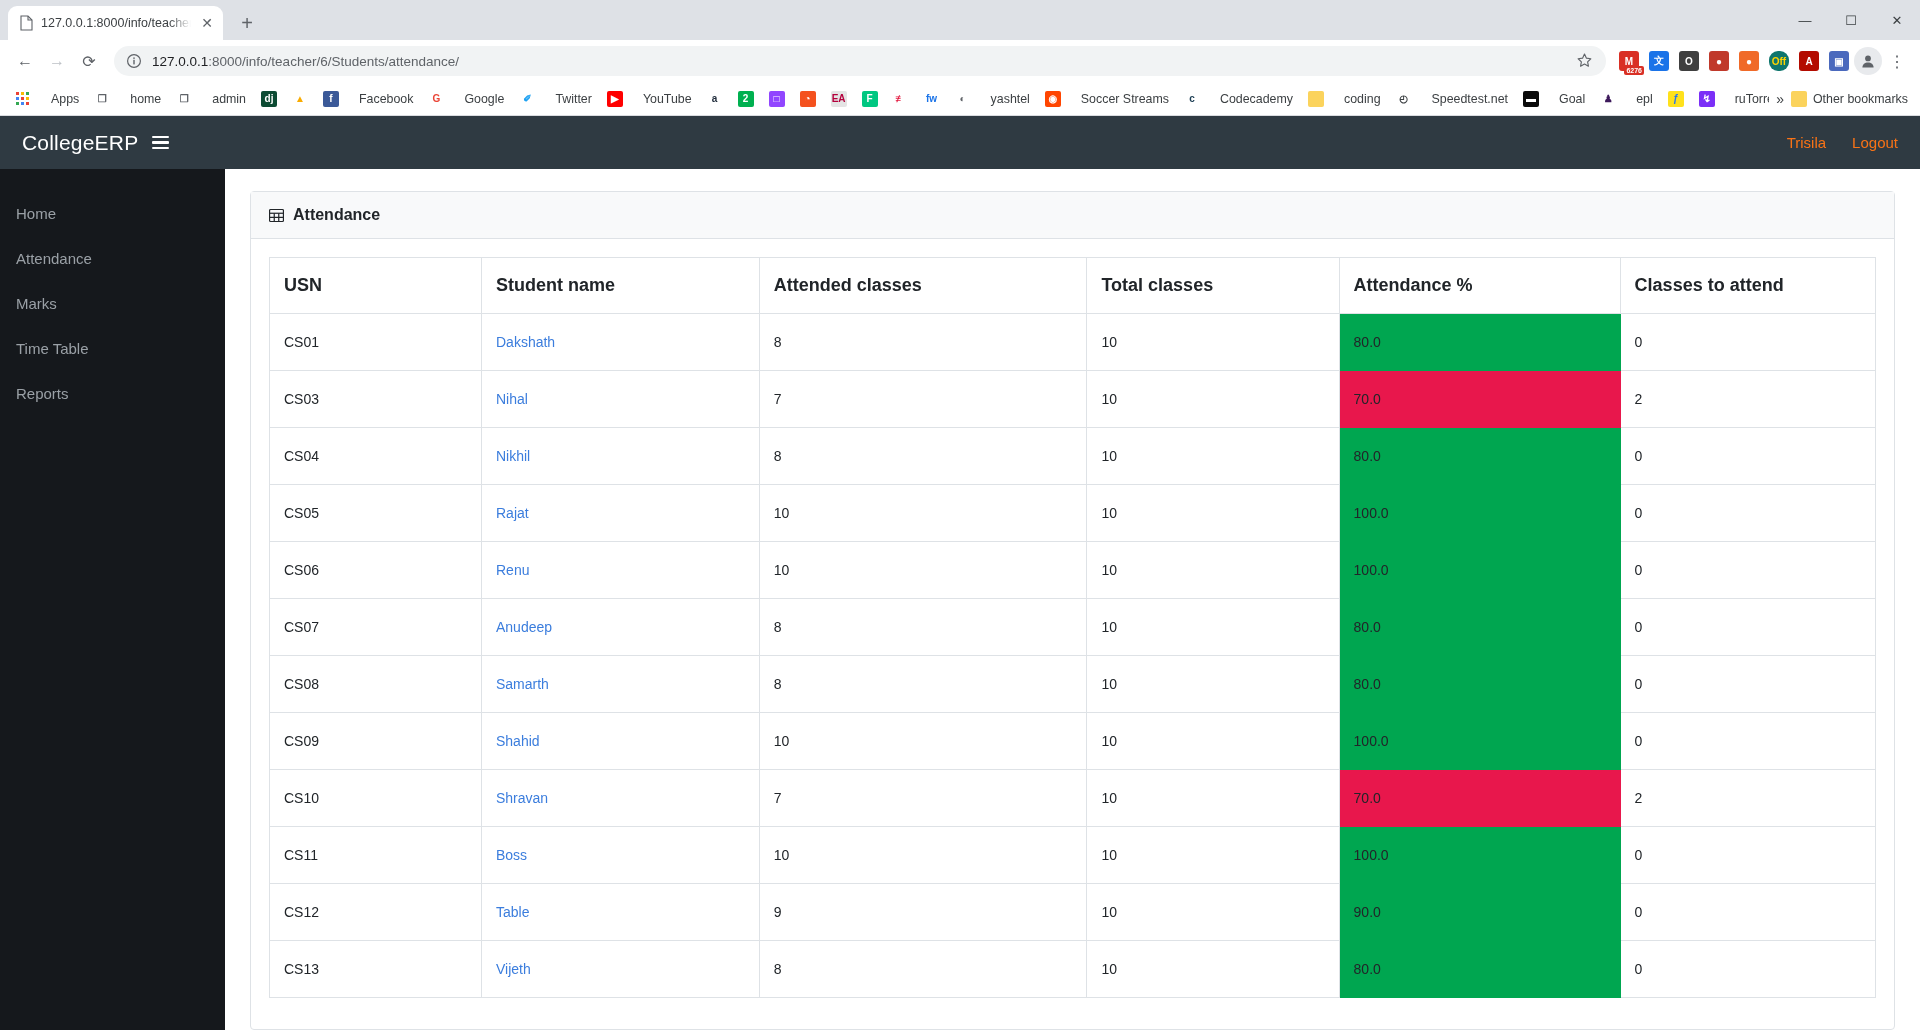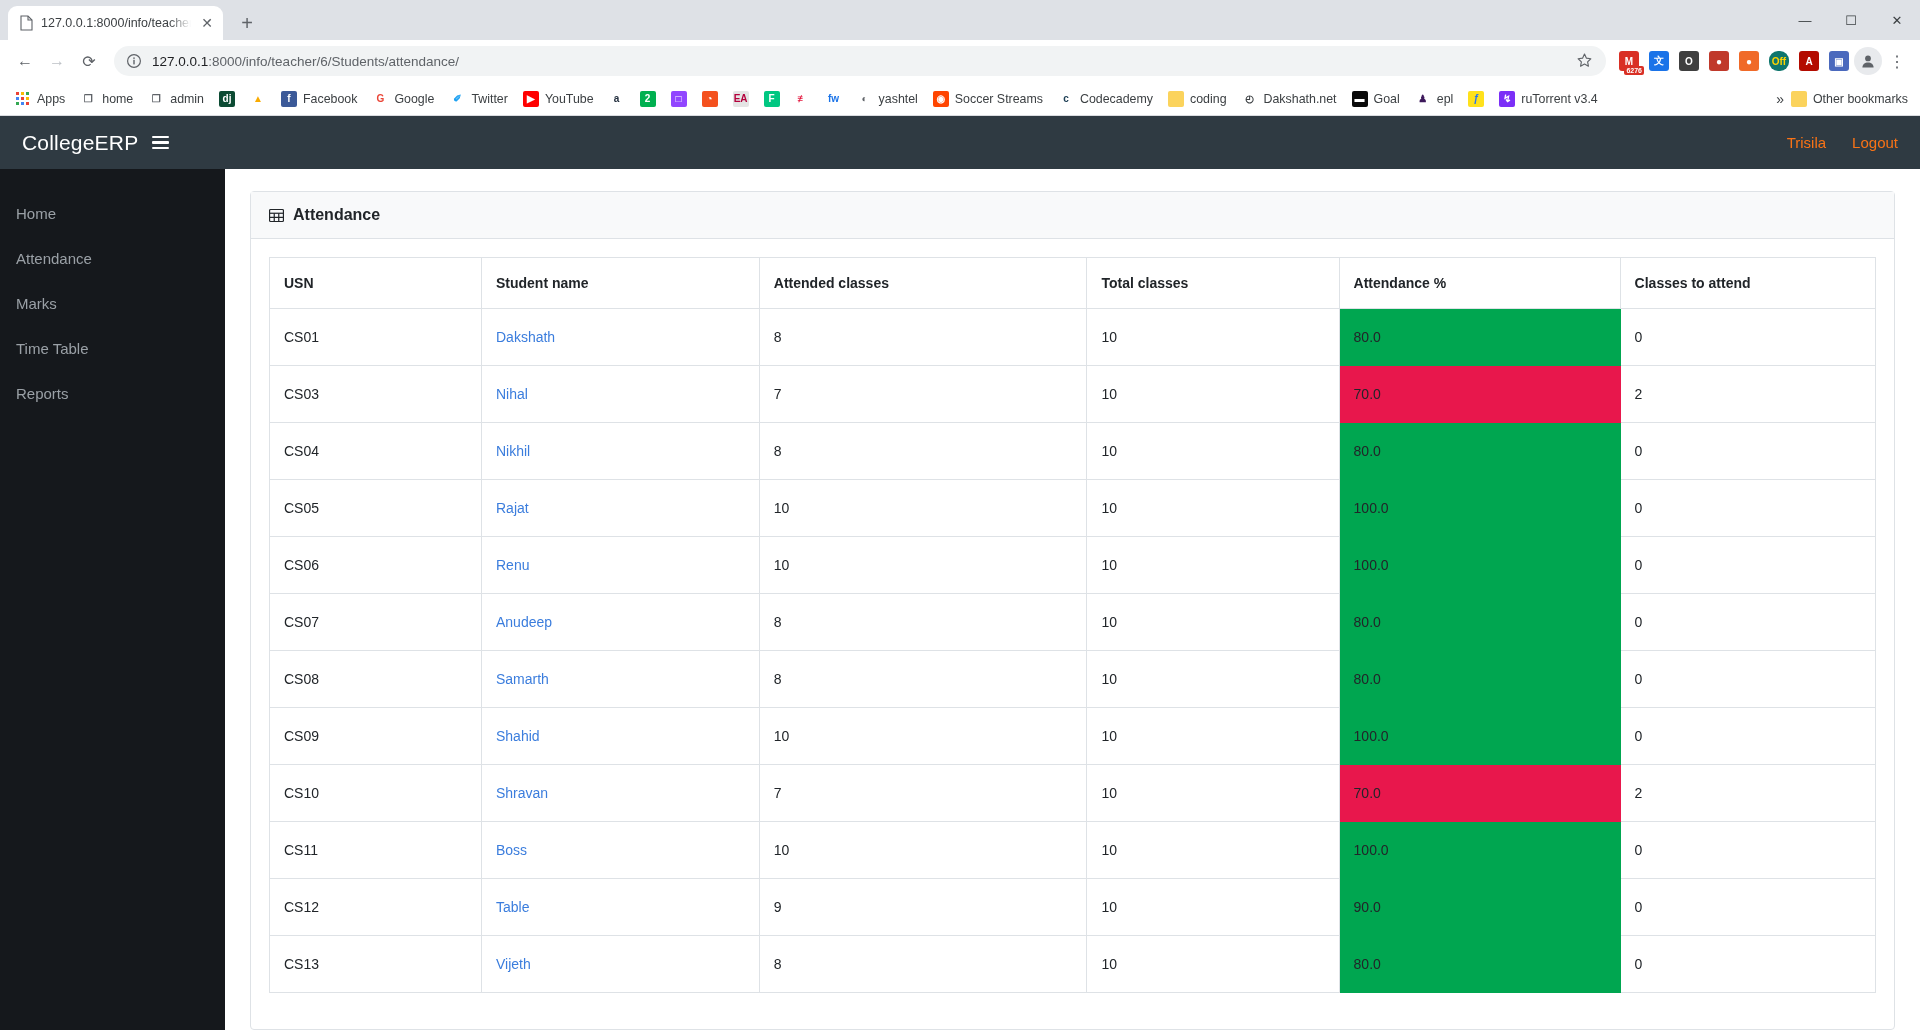--- a/index.html
+++ b/index.html
@@ -154,21 +154,21 @@
     border-bottom: 1px solid #dadce0;
     display: flex;
     align-items: center;
     padding: 0 8px;
     gap: 1px;
     flex: none;
     position: relative;
   }
   .bm {
     display: flex; align-items: center;
-    gap: 6px;
+    gap: 20px;
     padding: 4px 7px;
     border-radius: 4px;
     font-size: 12.4px;
     color: #3c4043;
     white-space: nowrap;
     flex: none;
   }
   .bm-ico {
     width: 16px; height: 16px;
     flex: none;
@@ -271,21 +271,21 @@
   .card-body { padding: 18px 18px 0 18px; }
 
   table.att {
     width: 100%;
     border-collapse: collapse;
     border: 1px solid #dee2e6;
     table-layout: fixed;
   }
   table.att th {
     text-align: left;
-    font-size: 14px;
+    font-size: 18px;
     font-weight: bold;
     color: #212529;
     padding: 17px 14px;
     border: 1px solid #dee2e6;
     border-top: none;
     background: #ffffff;
   }
   table.att td {
     font-size: 14px;
     color: #212529;
@@ -468,21 +468,21 @@
         <div class="bm">
           <span class="bm-ico" style="background: transparent; color: rgb(31, 64, 86); font-weight: bold;">c</span>
           <span>Codecademy</span>
         </div>
         <div class="bm">
           <span class="bm-ico" style="background: rgb(251, 211, 92); color: rgb(251, 211, 92); font-weight: bold;">▮</span>
           <span>coding</span>
         </div>
         <div class="bm">
           <span class="bm-ico" style="background: transparent; color: rgb(60, 64, 67); font-weight: bold;">◴</span>
-          <span>Dakshath.net</span>
+          <span>Speedtest.net</span>
         </div>
         <div class="bm">
           <span class="bm-ico" style="background: rgb(10, 10, 10); color: rgb(255, 255, 255); font-weight: bold;">▬</span>
           <span>Goal</span>
         </div>
         <div class="bm">
           <span class="bm-ico" style="background: transparent; color: rgb(61, 25, 91); font-weight: bold;">♟</span>
           <span>epl</span>
         </div>
         <div class="bm">

